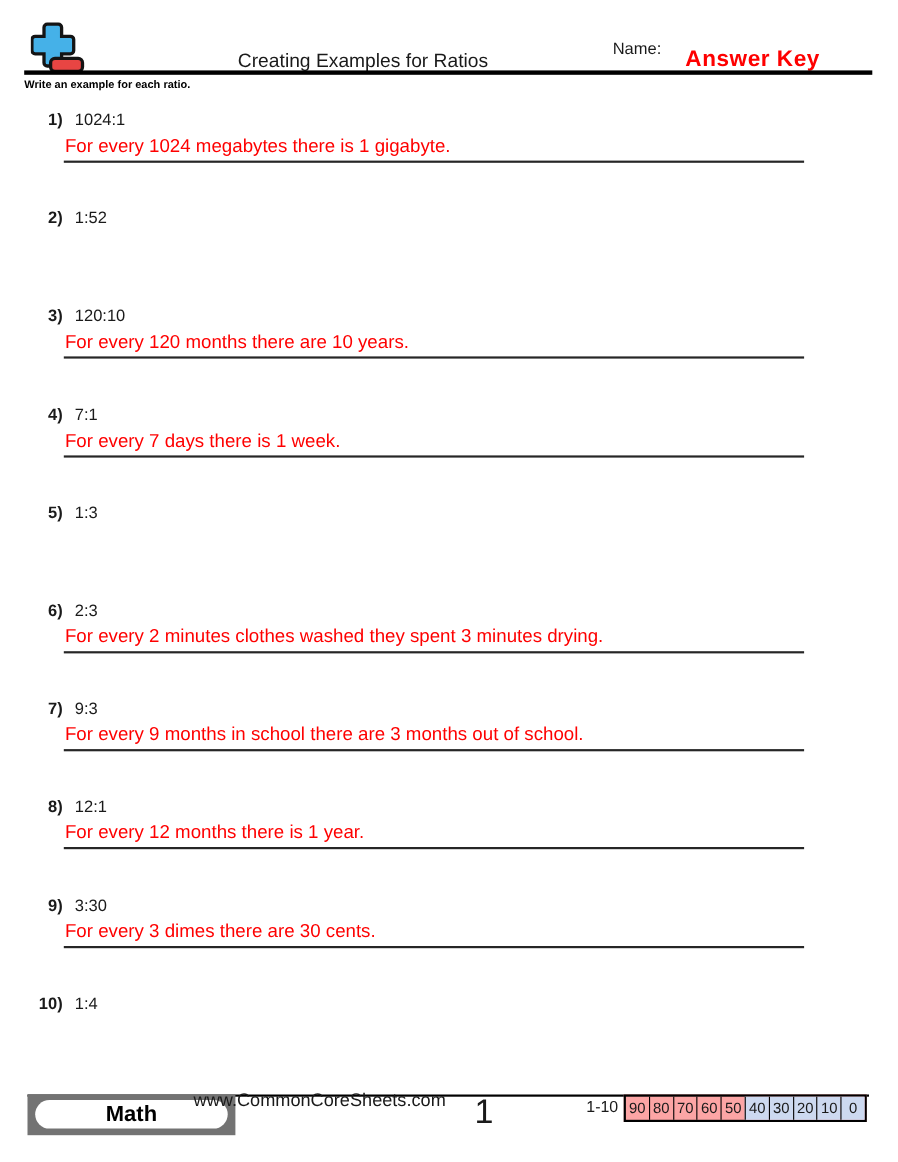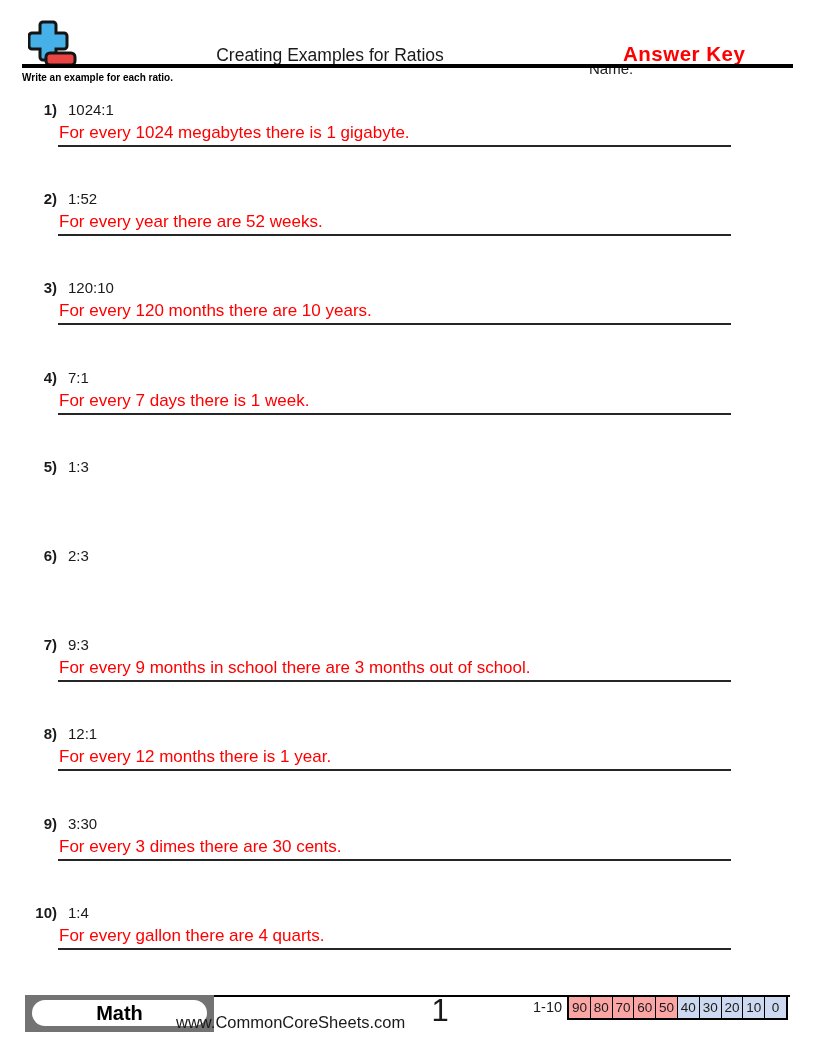--- a/index.html
+++ b/index.html
@@ -11,21 +11,21 @@
     color: #111;
     overflow: hidden;
   }
 
   
   .logo { position: absolute; left: 28px; top: 20px; }
   .page-title {
     position: absolute; left: 110px; top: 45px; width: 440px;
     text-align: center; font-size: 17.5px; color: #1a1a1a;
   }
-  .name-label { position: absolute; left: 557px; top: 60px; font-size: 15px; color: #1a1a1a; margin-left: 32px; }
+  .name-label { position: absolute; left: 557px; top: 36px; font-size: 15px; color: #1a1a1a; }
   .name-value {
     position: absolute; left: 623px; top: 42px;
     font-size: 20.5px; font-weight: 700; color: #fe0000; letter-spacing: .5px;
   }
   .header-rule { position: absolute; left: 22px; top: 64px; width: 771px; height: 3.5px; background: #000; }
   .instruction { position: absolute; left: 22px; top: 72px; font-size: 10px; font-weight: 700; color: #000; }
 
   
   .question { position: absolute; left: 33px; width: 700px; }
   .q-head { display: flex; font-size: 15px; line-height: 18px; color: #1a1a1a; }
@@ -40,21 +40,21 @@
 
   
   .footer-rule { position: absolute; left: 25px; top: 995px; width: 765px; height: 2px; background: #000; }
   .math-badge { position: absolute; left: 25px; top: 995px; width: 142px; height: 37px; background: #737373; padding-left: 47px; }
   .math-badge-inner {
     position: absolute; left: 7px; top: 5px; right: 7px; bottom: 6px;
     background: #fff; border-radius: 13px;
     display: flex; align-items: center; justify-content: center;
     font-size: 20px; font-weight: 700; color: #000;
   }
-  .website { position: absolute; left: 176px; top: 1013px; font-size: 16.5px; color: #1a1a1a; }
+  .website { position: absolute; left: 176px; top: 991px; font-size: 16.5px; color: #1a1a1a; }
   .page-number {
     position: absolute; left: 400px; top: 993px; width: 80px;
     text-align: center; font-size: 31px; color: #1a1a1a;
   }
   .score-label { position: absolute; left: 533px; top: 999px; font-size: 14.5px; color: #1a1a1a; }
   .score-grid {
     position: absolute; left: 567px; top: 995px; height: 21px;
     display: flex; border: 2px solid #000; background: #fca5a5;
   }
   .score-cell {
@@ -90,23 +90,20 @@
     <div class="q-line">
       <span class="q-answer">For every 1024 megabytes there is 1 gigabyte.</span>
     </div>
   </div>
 
   <div class="question" style="top: 190.2px;">
     <div class="q-head">
       <span class="q-num">2)</span>
       <span class="q-ratio">1:52</span>
     </div>
-    <div class="q-line">
-      <span class="q-answer">For every year there are 52 weeks.</span>
-    </div>
   </div>
 
   <div class="question" style="top: 279.4px;">
     <div class="q-head">
       <span class="q-num">3)</span>
       <span class="q-ratio">120:10</span>
     </div>
     <div class="q-line">
       <span class="q-answer">For every 120 months there are 10 years.</span>
     </div>
@@ -126,20 +123,23 @@
     <div class="q-head">
       <span class="q-num">5)</span>
       <span class="q-ratio">1:3</span>
     </div>
   </div>
 
   <div class="question" style="top: 547px;">
     <div class="q-head">
       <span class="q-num">6)</span>
       <span class="q-ratio">2:3</span>
+    </div>
+    <div class="q-line">
+      <span class="q-answer">For every 2 minutes clothes washed they spent 3 minutes drying.</span>
     </div>
   </div>
 
   <div class="question" style="top: 636.2px;">
     <div class="q-head">
       <span class="q-num">7)</span>
       <span class="q-ratio">9:3</span>
     </div>
     <div class="q-line">
       <span class="q-answer">For every 9 months in school there are 3 months out of school.</span>
@@ -164,23 +164,20 @@
     <div class="q-line">
       <span class="q-answer">For every 3 dimes there are 30 cents.</span>
     </div>
   </div>
 
   <div class="question" style="top: 903.8px;">
     <div class="q-head">
       <span class="q-num">10)</span>
       <span class="q-ratio">1:4</span>
     </div>
-    <div class="q-line">
-      <span class="q-answer">For every gallon there are 4 quarts.</span>
-    </div>
   </div>
 </div>
 
 <div class="footer-rule"></div>
 <div class="math-badge">
   <div class="math-badge-inner">Math</div>
 </div>
 <div class="website">www.CommonCoreSheets.com</div>
 <div class="page-number">1</div>
 <div class="score-label">1-10</div>

